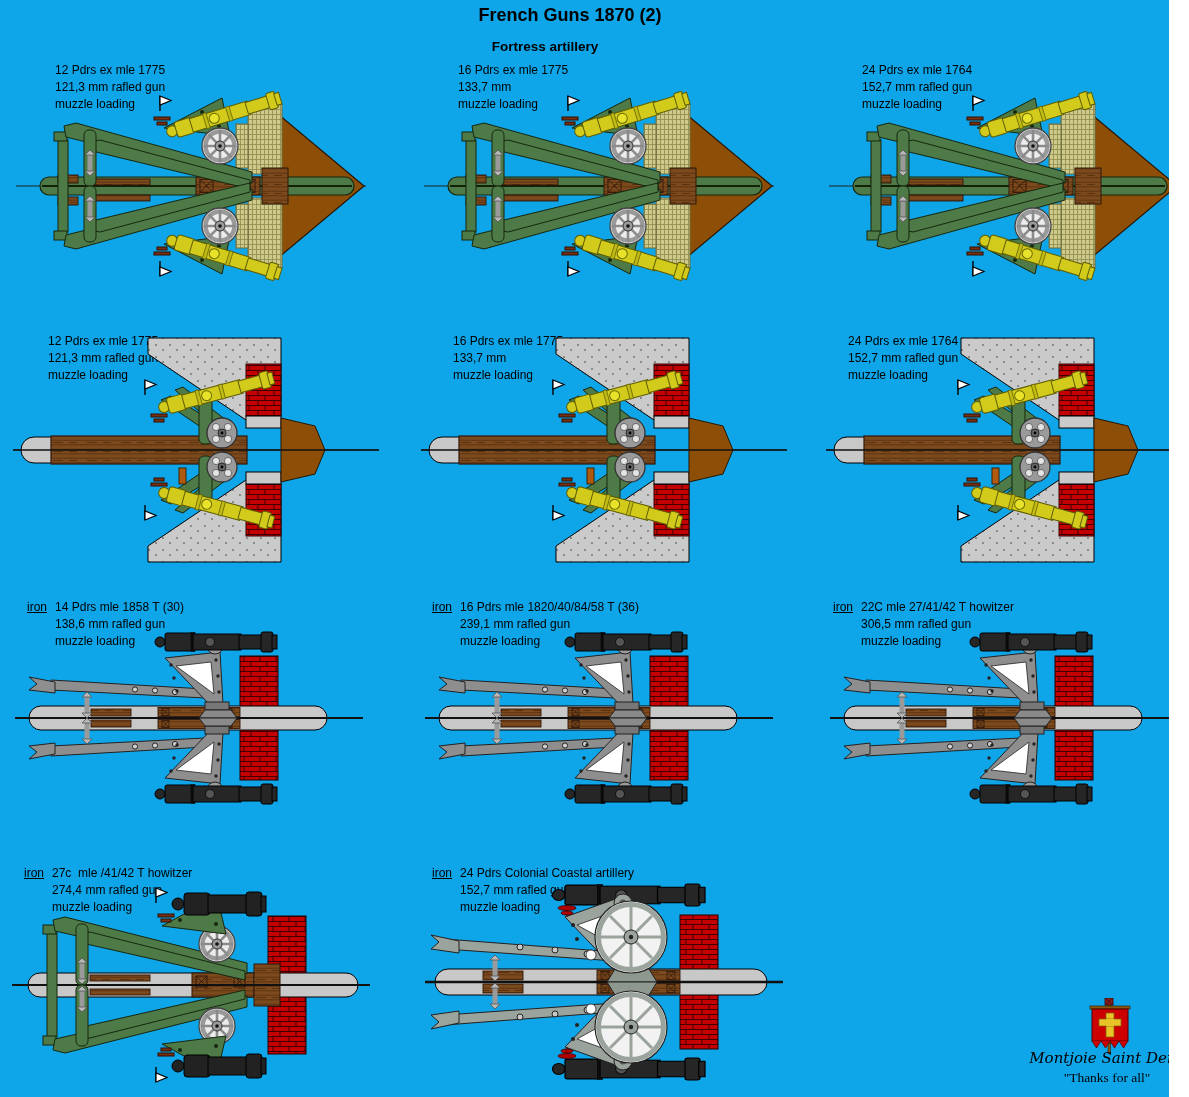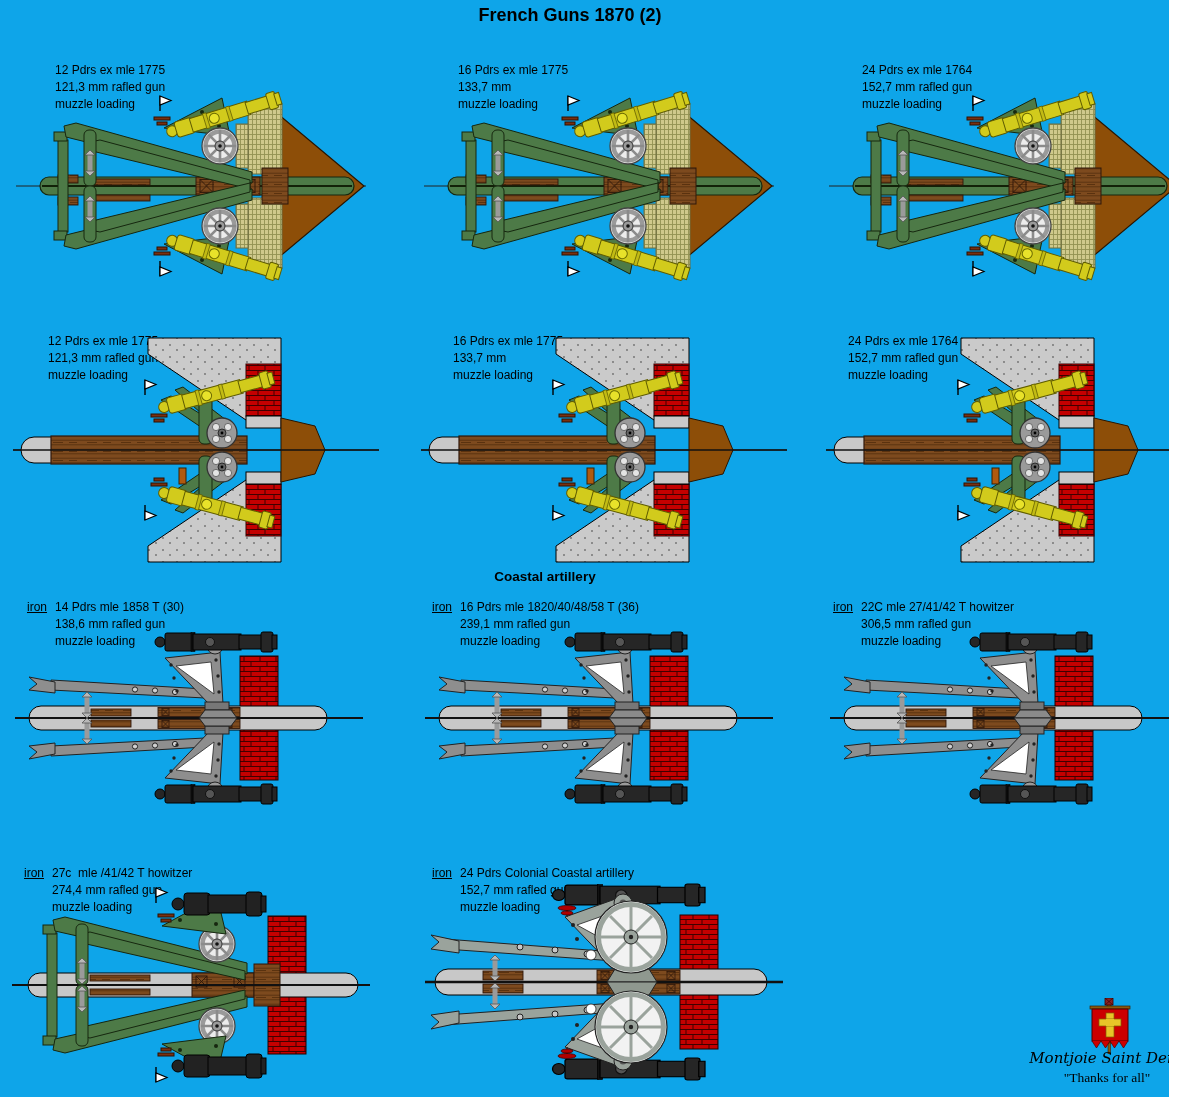--- a/index.html
+++ b/index.html
@@ -321,21 +321,21 @@
     <rect x="28" y="15" width="8" height="24" fill="#e8c428" stroke="#806000" stroke-width="0.7"></rect>
     <rect x="21" y="21" width="22" height="7" fill="#e8c428" stroke="#806000" stroke-width="0.7"></rect>
     <rect x="28" y="21" width="8" height="7" fill="#e8c428"></rect>
   </g>
 </defs>
 </svg>
 
 <div class="page">
 
   <div class="title">French Guns 1870 (2)</div>
-  <div class="subtitle" style="top:569px">Coastal artillery</div>
+  <div class="subtitle" style="top:39px">Fortress artillery</div>
 
   <div class="gun-label" style="left:55px;top:62px">
     <span class="prefix"></span>
     <div>
         <div>12 Pdrs ex mle 1775</div>
          <div>121,3 mm rafled gun</div>
          <div>muzzle loading</div>
       </div>
   </div>
   <svg class="gun-art" style="left:14px;top:90px" width="356" height="200" viewBox="0 0 356 200">
@@ -410,21 +410,21 @@
          <div>muzzle loading</div>
       </div>
   </div>
   <svg class="gun-art" style="left:15px;top:616px" width="350" height="205" viewBox="0 0 350 205">
       <use href="#sym-coastal"></use>
     </svg>
 
   <div class="gun-label" style="left:432px;top:599px">
     <span class="prefix">iron</span>
     <div>
-        <div>16 Pdrs mle 1820/40/48/58 T (36)</div>
+        <div>16 Pdrs mle 1820/40/84/58 T (36)</div>
          <div>239,1 mm rafled gun</div>
          <div>muzzle loading</div>
       </div>
   </div>
   <svg class="gun-art" style="left:425px;top:616px" width="350" height="205" viewBox="0 0 350 205">
       <use href="#sym-coastal"></use>
     </svg>
 
   <div class="gun-label" style="left:833px;top:599px">
     <span class="prefix">iron</span>

